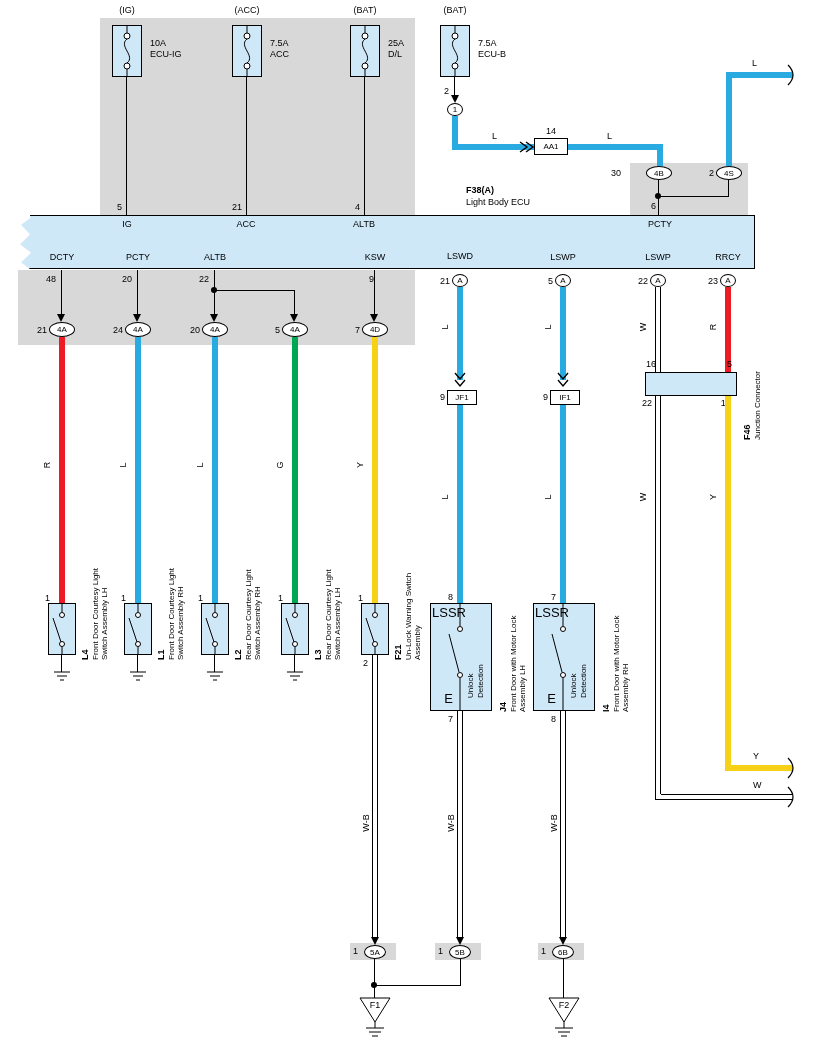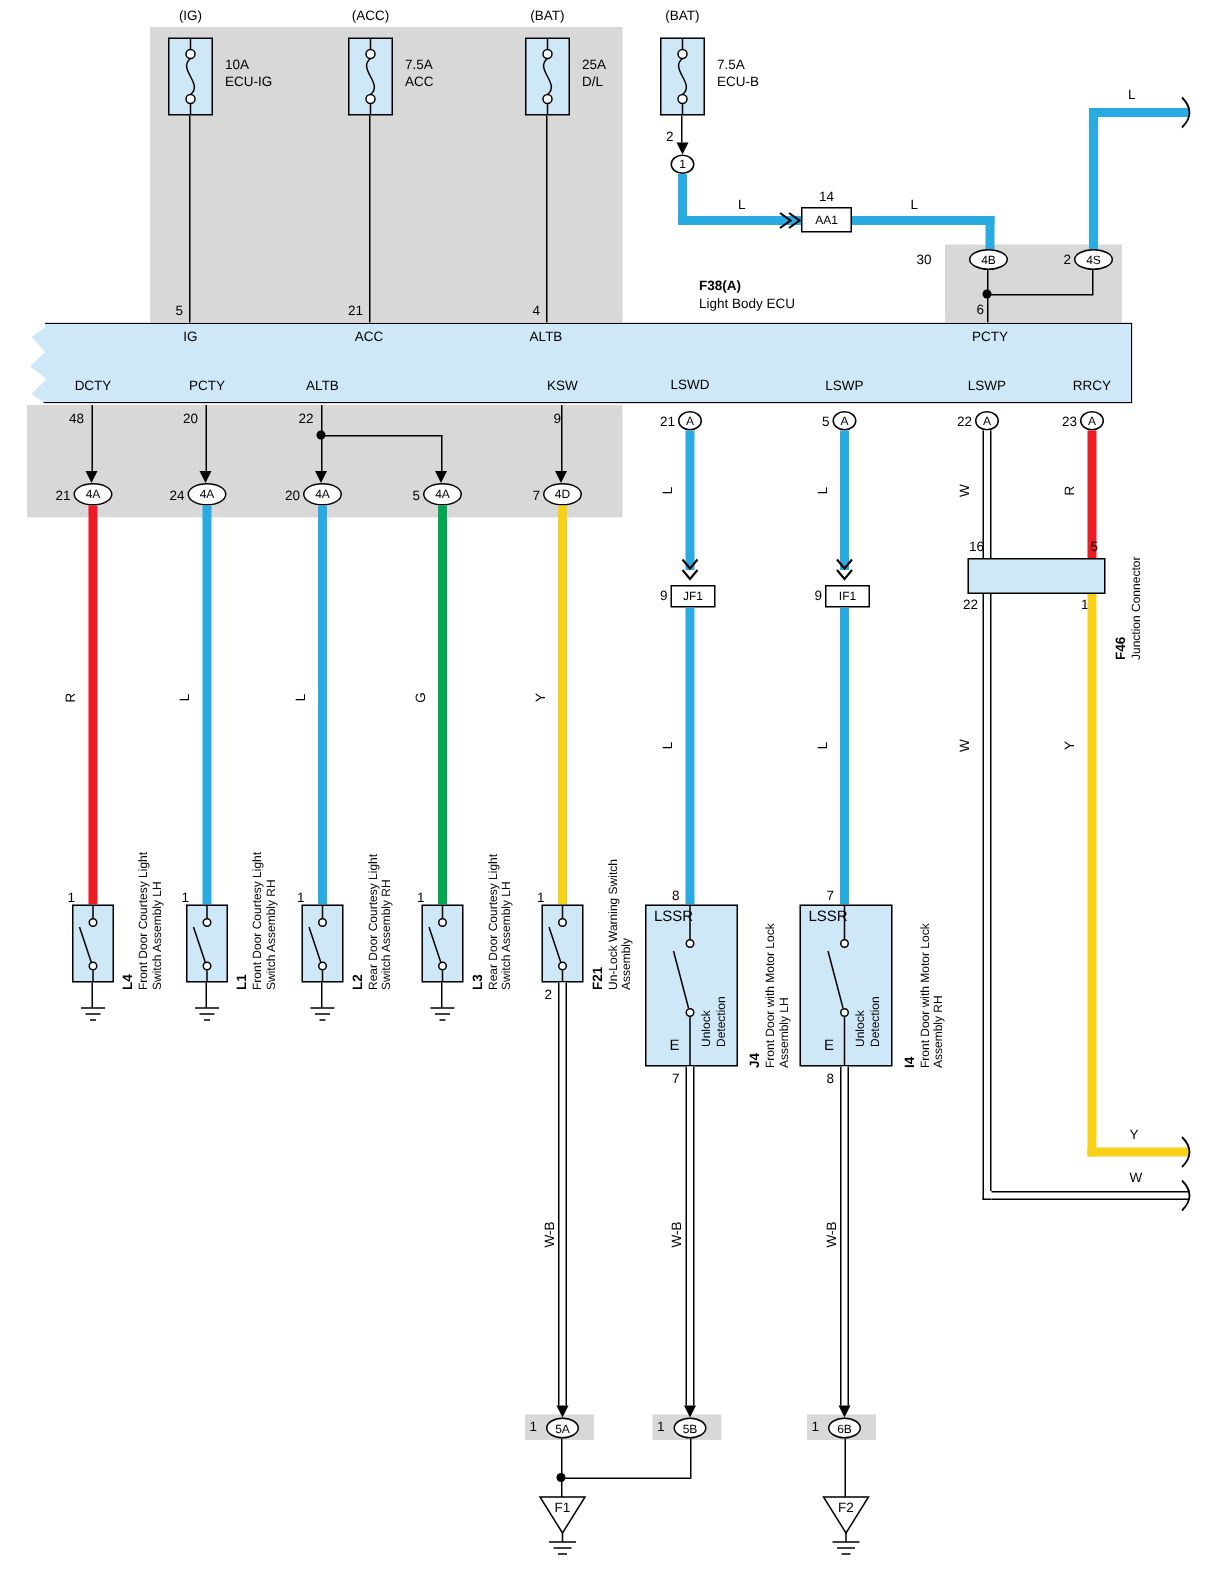--- a/index.html
+++ b/index.html
@@ -1,21 +1,21 @@
 <!DOCTYPE html>
 <html style="--blue: #29abe2; --red: #ed1c24; --green: #00a651; --yellow: #f7d117; --panel: #cfe8f8; --shade: #d8d8d8;"><head>
 <meta charset="utf-8">
 <style>
   *{margin:0;padding:0;box-sizing:border-box}
   html,body{background:#fff}
   #canvas{position:relative;width:816px;height:1062px;background:#fff;overflow:hidden;
           font-family:"Liberation Sans",sans-serif;color:#000}
   .lbl{position:absolute;font-size:9px;line-height:1.15;white-space:nowrap}
   .c{text-align:center}.r{text-align:right}.b{font-weight:bold}
-  .f8{font-size:10px}
+  .f8{font-size:13px}
   .gray{position:absolute;background:var(--shade,#d8d8d8)}
   .panel{position:absolute;background:var(--panel,#cfe8f8);border:1px solid #000}
   .wbox{position:absolute;background:#fff;border:1px solid #000;font-size:8px;
         display:flex;align-items:center;justify-content:center}
   .oval{position:absolute;background:#fff;border:1px solid #000;border-radius:50%;
         font-size:8px;display:flex;align-items:center;justify-content:center}
   .wv{position:absolute;width:6px}
   .wh{position:absolute;height:6px}
   .blue{background:var(--blue,#29abe2)}
   .red{background:var(--red,#ed1c24)}

